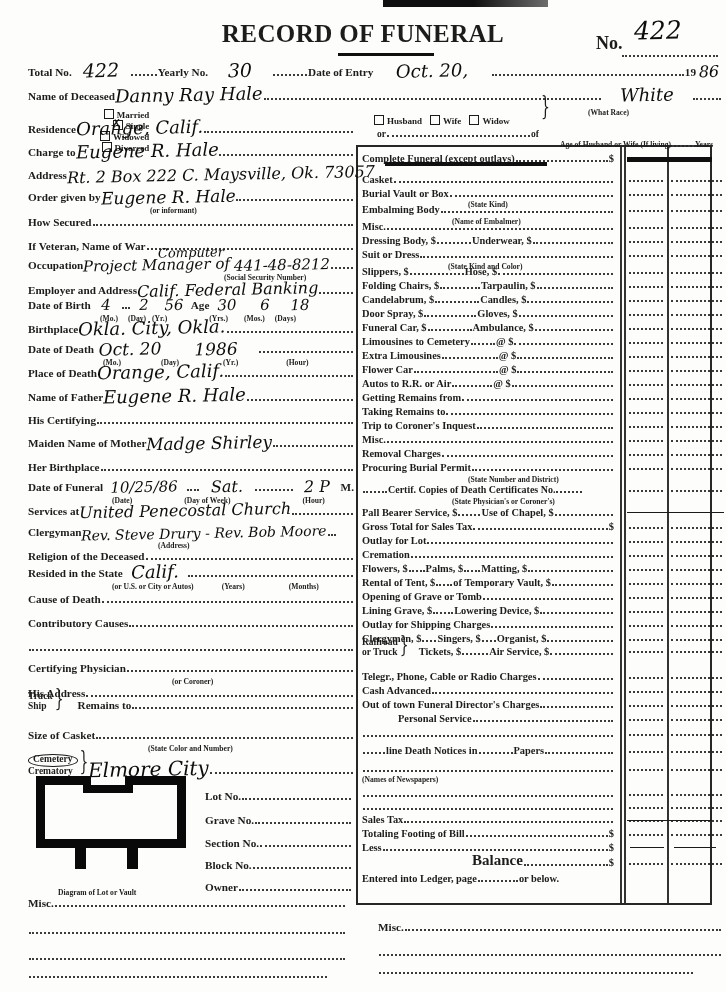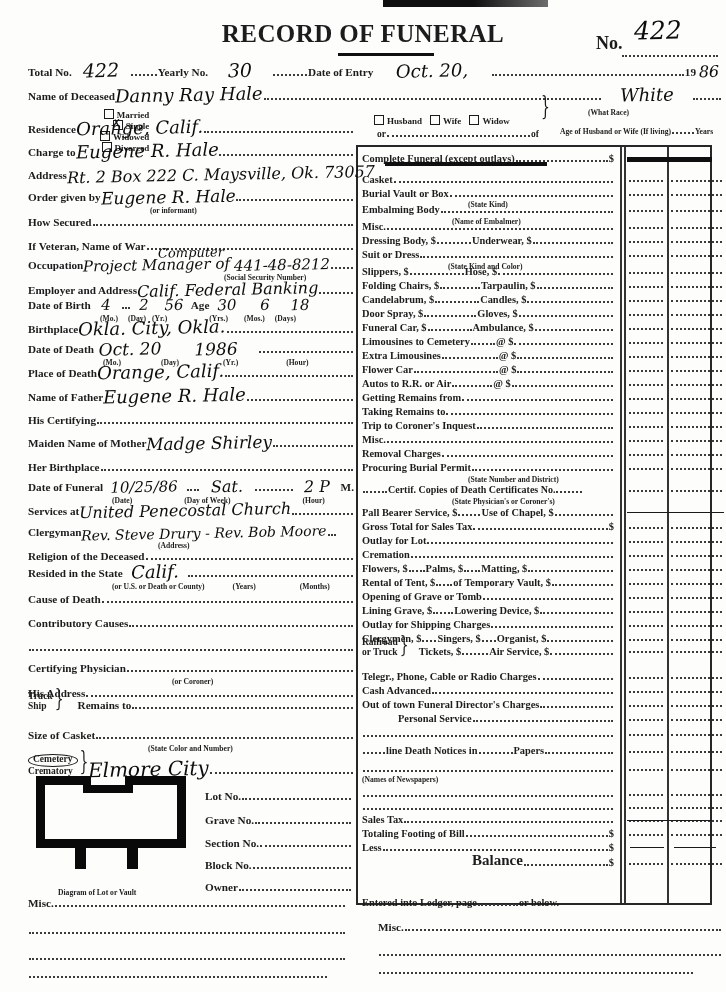--- a/index.html
+++ b/index.html
@@ -135,21 +135,21 @@
       </span>
     </div>
     <div class="line" style="left: 541px; top: 107px;">
       <span class="brace" style="font-size: 14px; transform: scaleY(1.85714);">}</span>
     </div>
     <div class="line" style="left: 377px; top: 125px; width: 162px;">
       <span class="print" style="font-size: 9.5px;">or</span>
       <span class="dots dflex"></span>
       <span class="print" style="font-size: 9.5px;">of</span>
     </div>
-    <div class="line" style="left: 560px; top: 122px; width: 162px;">
+    <div class="line" style="left: 560px; top: 135px; width: 162px;">
       <span class="print small">Age of Husband or Wife (If living)</span>
       <span class="dots" style="width: 22px;"></span>
       <span class="print small">Years</span>
     </div>
     <div class="line" style="left: 28px; top: 144px; width: 326px;">
       <span class="print" style="font-size: 11.2px;">Charge to</span>
       <span class="hand" style="font-size: 18px;">Eugene R. Hale</span>
       <span class="dots dflex"></span>
     </div>
     <div class="line" style="left: 28px; top: 167px; width: 340px;">
@@ -291,21 +291,21 @@
     <div class="line" style="left: 28px; top: 548px; width: 326px;">
       <span class="print" style="font-size: 11.2px;">Religion of the Deceased</span>
       <span class="dots dflex"></span>
     </div>
     <div class="line" style="left: 28px; top: 565px; width: 326px;">
       <span class="print" style="font-size: 11.2px;">Resided in the State</span>
       <span class="hand" style="font-size: 18px; width: 64px; text-align: center;">Calif.</span>
       <span class="dots dflex"></span>
     </div>
     <div class="line" style="left: 112px; top: 577px;">
-      <span class="print small">(or U.S. or Death or County)</span>
+      <span class="print small">(or U.S. or City or Autos)</span>
       <span class="gap" style="width: 28px;"></span>
       <span class="print small">(Years)</span>
       <span class="gap" style="width: 44px;"></span>
       <span class="print small">(Months)</span>
     </div>
     <div class="line" style="left: 28px; top: 591px; width: 326px;">
       <span class="print" style="font-size: 11.2px;">Cause of Death</span>
       <span class="dots dflex"></span>
     </div>
     <div class="line" style="left: 28px; top: 615px; width: 326px;">
@@ -733,18 +733,18 @@
       <span class="print" style="font-size: 10.4px;">$</span>
     </div>
     <div class="line" style="left: 362px; top: 854px; width: 252px;">
       <span class="gap" style="width: 110px;"></span>
       <span class="print" style="font-size: 15px;">Balance</span>
       <span class="dots dflex"></span>
       <span class="print" style="font-size: 10.4px;">$</span>
     </div>
     <div class="mcell" style="left: 629px; top: 863px; width: 34px;"></div>
     <div class="mcell" style="left: 671px; top: 863px; width: 51px;"></div>
-    <div class="line" style="left: 362px; top: 894px; width: 252px; text-align: right;">
+    <div class="line" style="left: 362px; top: 870px; width: 252px; text-align: right;">
       <span class="print" style="font-size: 10.4px;">Entered into Ledger, page</span>
       <span class="dots" style="width: 40px;"></span>
       <span class="print" style="font-size: 10.4px;">or below.</span>
     </div>
   </div>
 
 </body></html>

